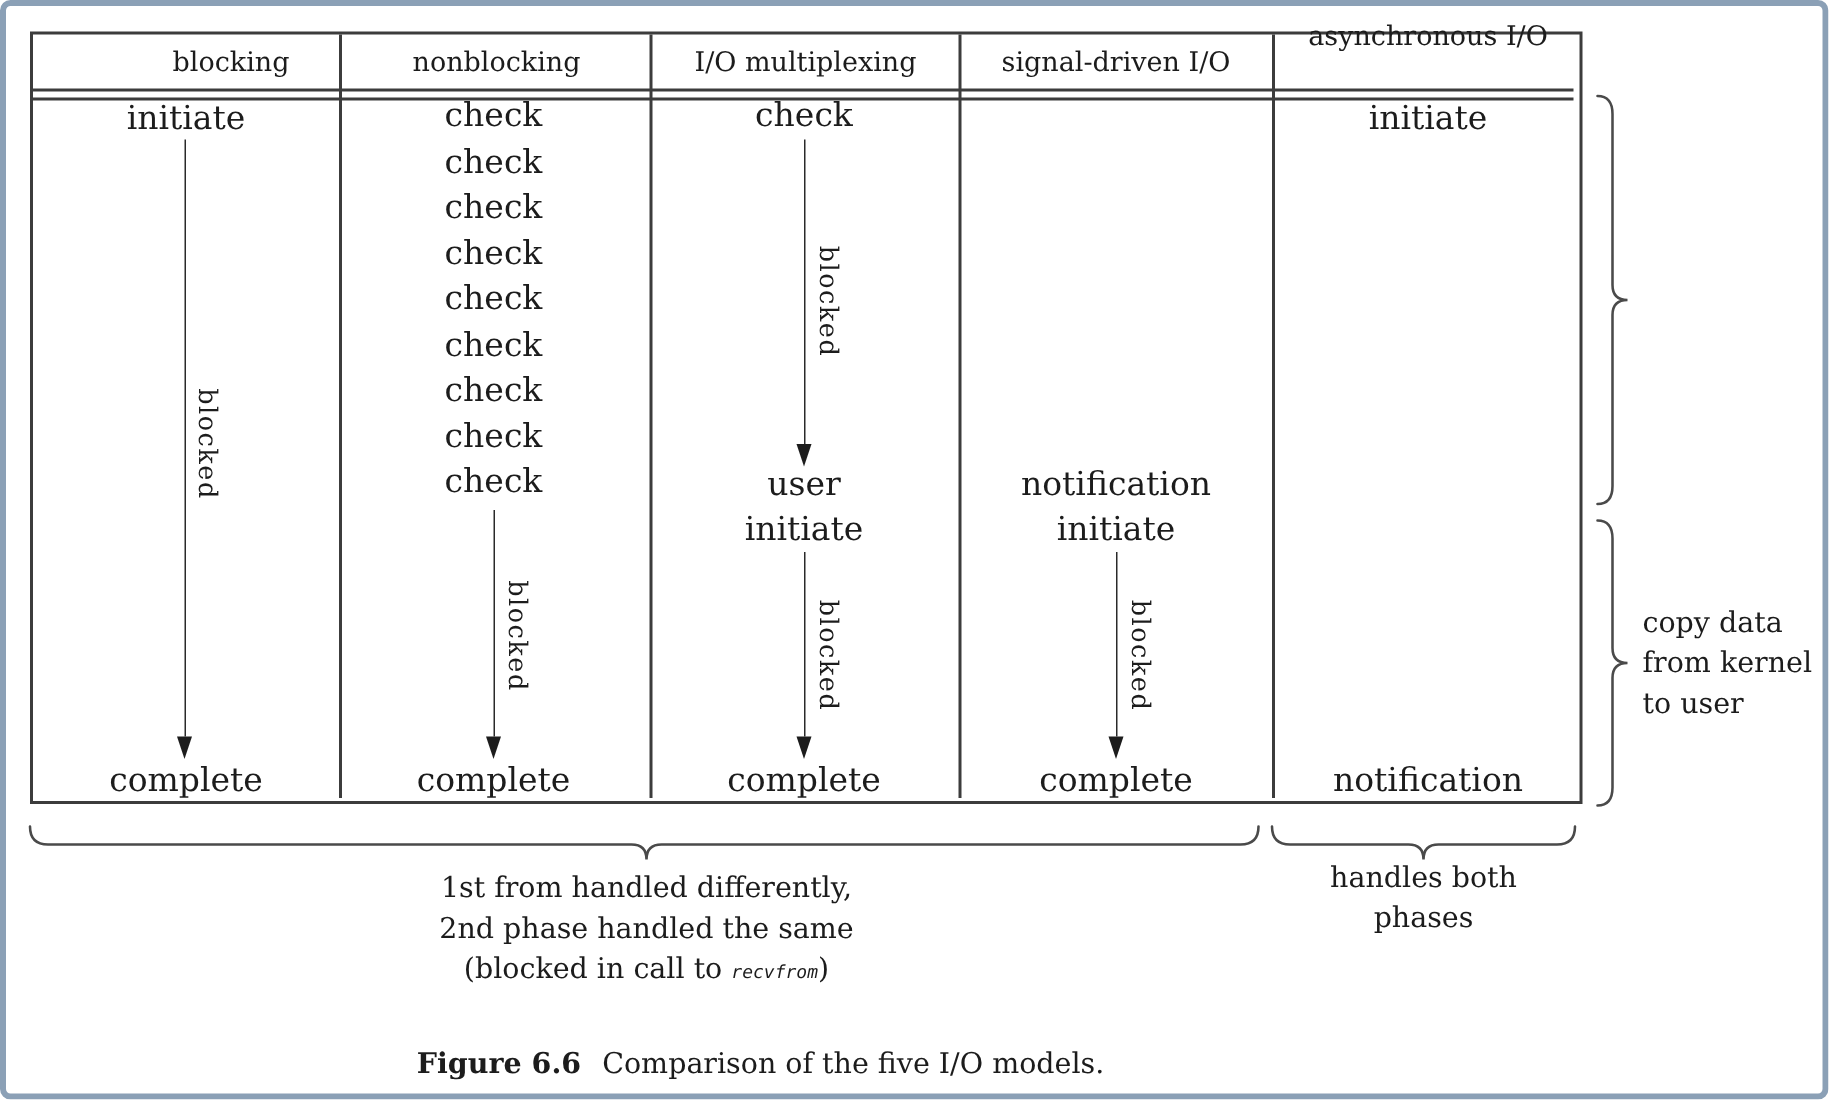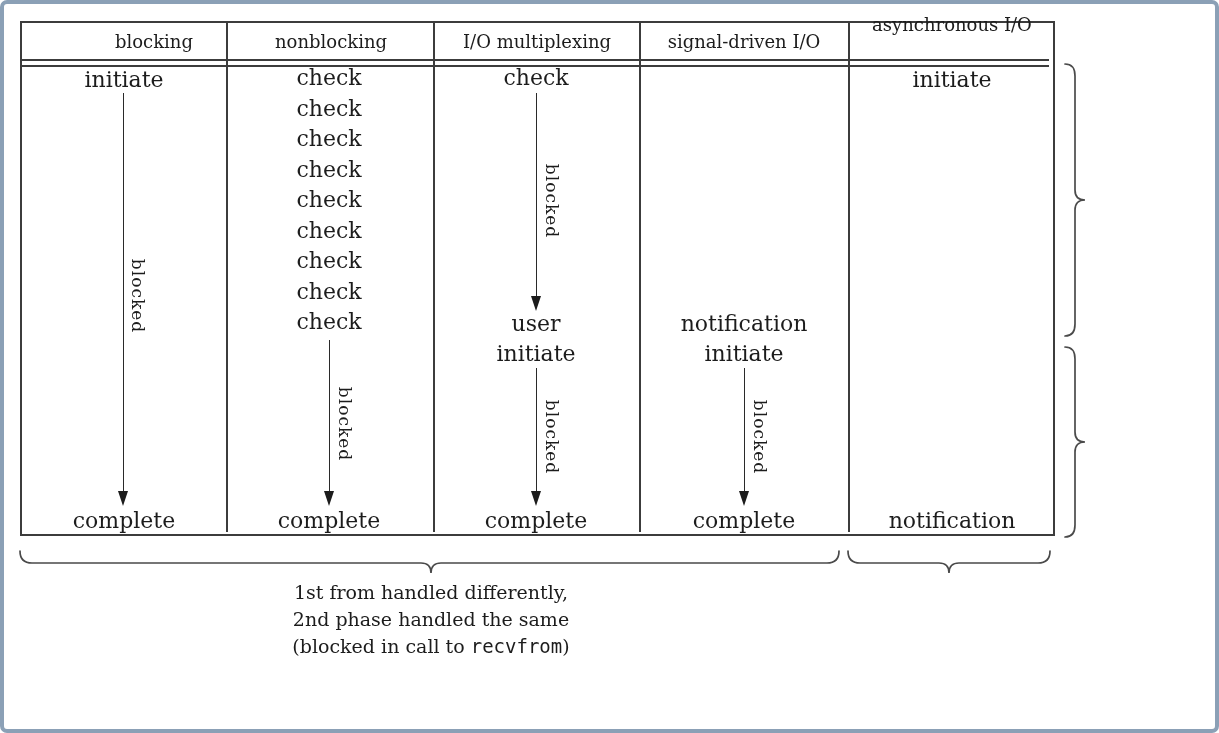--- a/index.html
+++ b/index.html
@@ -23,21 +23,21 @@
     content:"";position:absolute;left:-5px;bottom:-15px;
     border:5px solid transparent;border-bottom:0;
     border-top:15px solid #1c1c1c;
   }
   .vert{
     writing-mode:vertical-rl;
     font-size:17px;letter-spacing:1px;white-space:nowrap;line-height:1;
   }
   .note{font-size:19px;line-height:27px;white-space:nowrap;}
   .note-c{text-align:center;}
-  .code{font-family:"DejaVu Sans Mono","Liberation Mono",monospace;font-size:19px;}
+  .code{font-family:"DejaVu Sans Mono","Liberation Mono",monospace;font-size:12px;font-style:italic;}
   .caption{font-size:19px;white-space:nowrap;}
   .caption b{margin-right:14px;}
   svg{display:block;overflow:visible;}
   svg path{fill:none;stroke:#4a4a4a;stroke-width:1.7;stroke-linecap:round;}
 </style>
 </head>
 <body>
 
 <div id="figure-frame" style="border-color: rgb(139, 160, 182);">
 
@@ -92,28 +92,40 @@
   <div class="abs ctr lbl" style="left:948px;top:76px;">initiate</div>
   <div class="abs ctr lbl" style="left:948px;top:517px;">notification</div>
 
   <svg class="abs" style="left:1058px;top:58px;" width="26" height="276" viewBox="0 0 26 276">
     <path d="M 3,2 Q 13,2 13,14 L 13,128 Q 13,138 23,138 Q 13,138 13,148 L 13,262 Q 13,274 3,274"></path>
   </svg>
 
   <svg class="abs" style="left:1058px;top:341px;" width="26" height="194" viewBox="0 0 26 194">
     <path d="M 3,2 Q 13,2 13,14 L 13,87 Q 13,97 23,97 Q 13,97 13,107 L 13,180 Q 13,192 3,192"></path>
   </svg>
+  <div class="abs note" style="left:1091px;top:398px;">
+    <div>copy data</div>
+    <div>from kernel</div>
+    <div>to user</div>
+  </div>
 
   <svg class="abs" style="left:14px;top:546px;" width="823" height="26" viewBox="0 0 823 26">
     <path d="M 2,1 Q 2,13 14,13 L 403,13 Q 413,13 413,23 Q 413,13 423,13 L 809,13 Q 821,13 821,1"></path>
   </svg>
   <div class="abs note note-c" style="left:427px;top:575px;transform:translateX(-50%);">
     <div>1st from handled differently,</div>
     <div>2nd phase handled the same</div>
     <div><span>(blocked in call to </span><span class="code">recvfrom</span><span>)</span></div>
   </div>
 
   <svg class="abs" style="left:842px;top:546px;" width="206" height="26" viewBox="0 0 206 26">
     <path d="M 2,1 Q 2,13 14,13 L 93,13 Q 103,13 103,23 Q 103,13 113,13 L 192,13 Q 204,13 204,1"></path>
   </svg>
+  <div class="abs note note-c" style="left:945px;top:568px;transform:translateX(-50%);">
+    <div>handles both</div>
+    <div>phases</div>
+  </div>
 
+  <div class="abs ctr caption" style="left:503px;top:705px;">
+    <b>Figure 6.6</b><span>Comparison of the five I/O models.</span>
+  </div>
 
 </div>
 
 </body></html>

